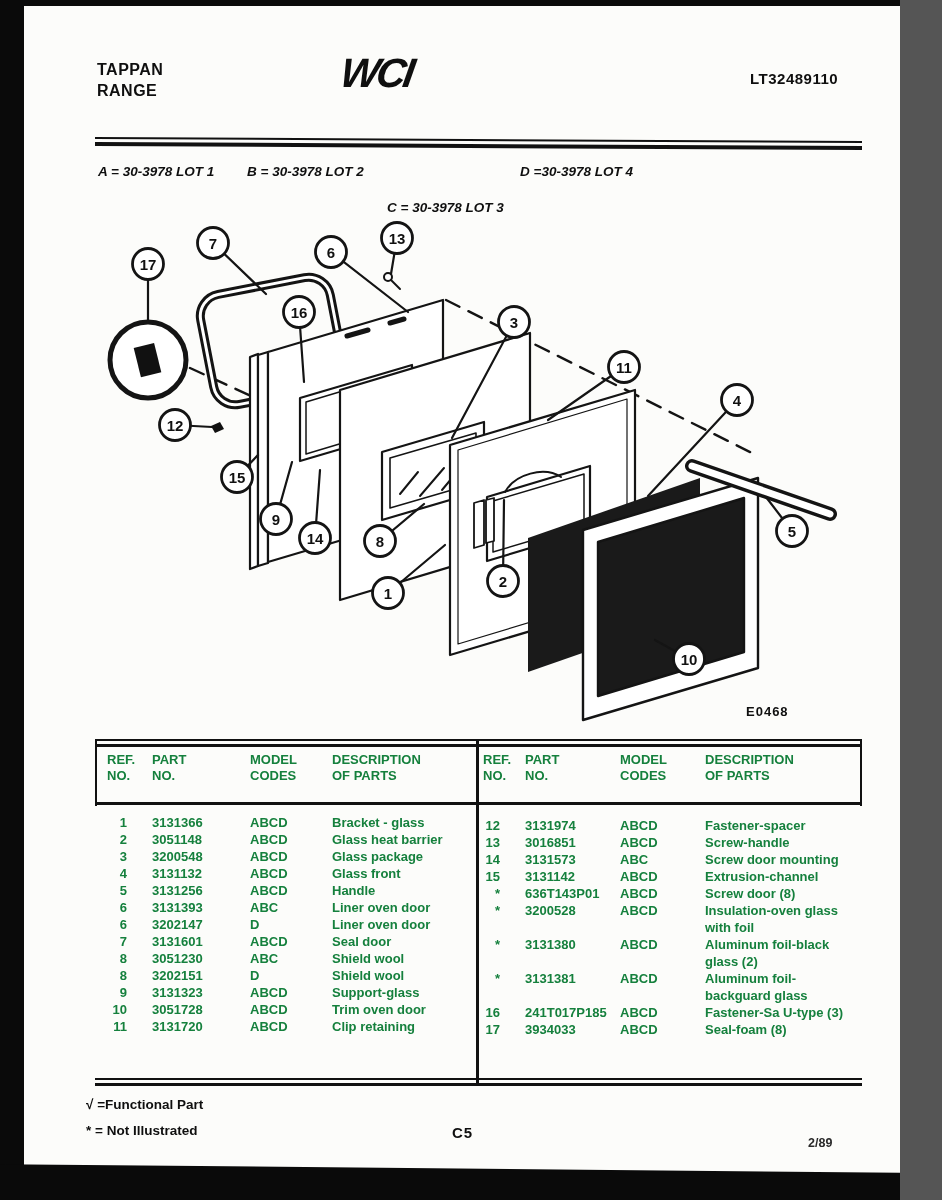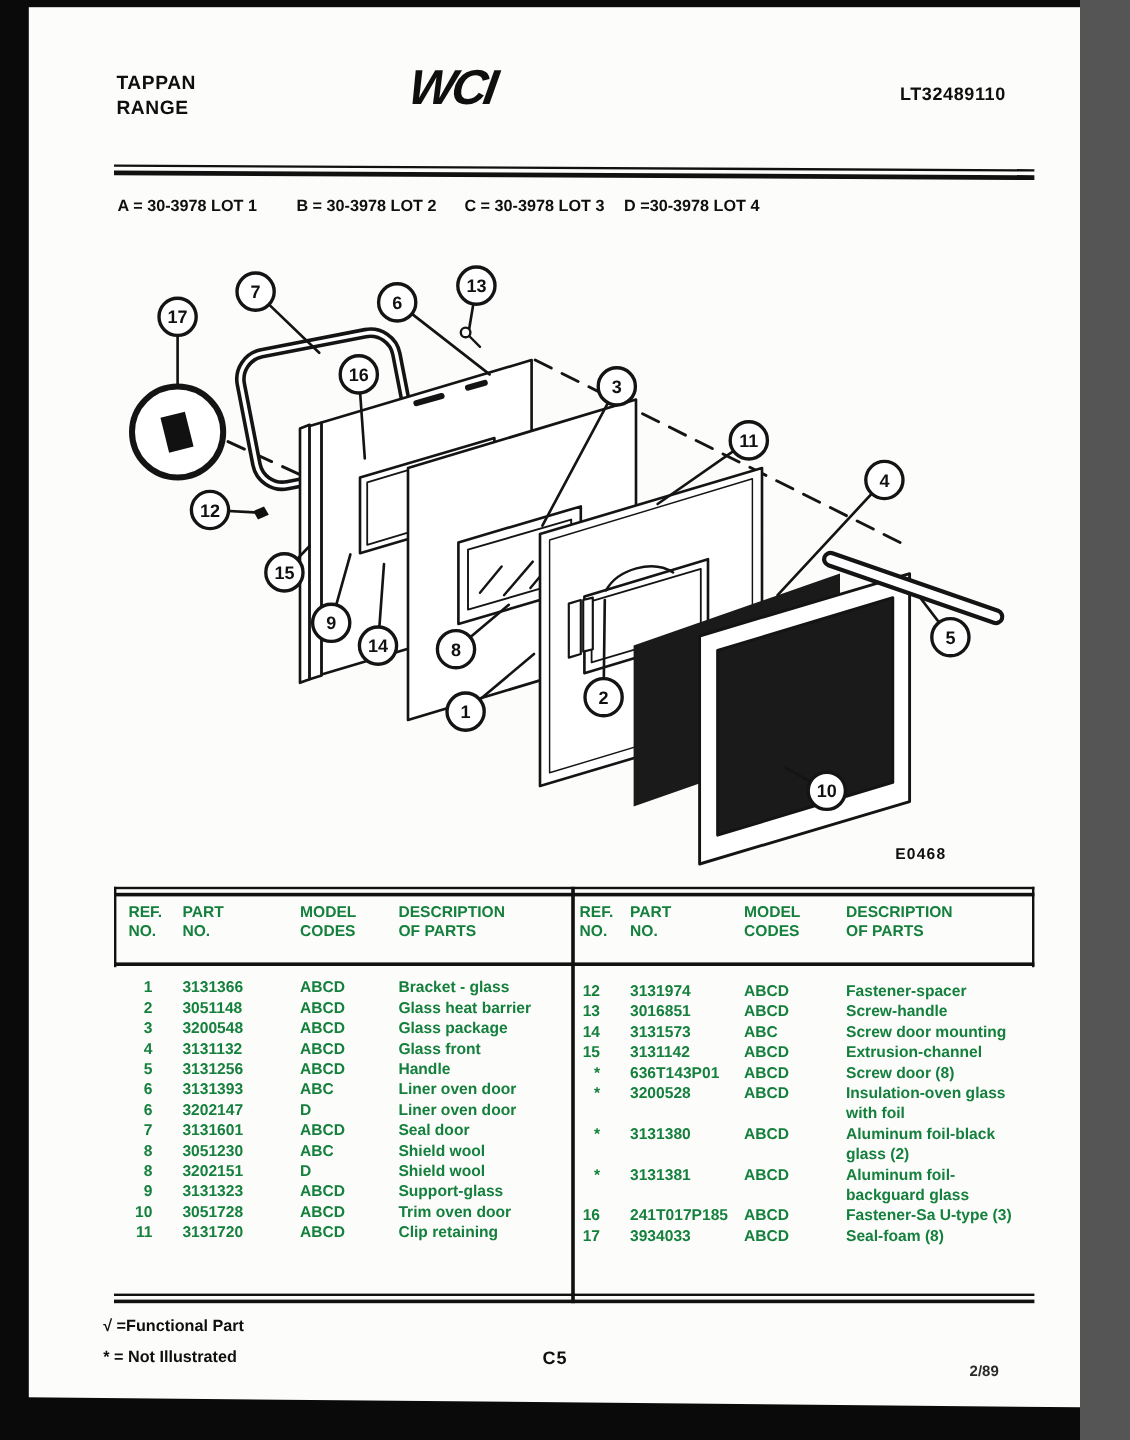--- a/index.html
+++ b/index.html
@@ -9,25 +9,25 @@
   .abs{position:absolute;}
   
   .brand{left:97px;top:59px;font-size:16px;font-weight:bold;line-height:21px;letter-spacing:.5px;}
   .logo{left:341px;top:50px;font-size:41px;font-weight:bold;font-style:italic;letter-spacing:-3px;
         transform:skewX(-9deg);}
   .catalog-title{left:416px;top:64px;font-size:17px;font-weight:bold;letter-spacing:.3px;}
   .pub-number{left:750px;top:70px;font-size:15px;font-weight:bold;letter-spacing:.5px;}
   .rule{position:absolute;background:#111;}
   .hdr-rule-thin{left:95px;top:137px;width:767px;height:2px;transform:rotate(.3deg);transform-origin:left center;}
   .hdr-rule-thick{left:95px;top:142px;width:767px;height:4px;transform:rotate(.3deg);transform-origin:left center;}
-  #model-legend{left:0;top:164px;width:942px;height:20px;font-size:13.5px;font-weight:bold;}
+  #model-legend{left:0;top:164px;width:942px;height:20px;font-size:13.5px;font-weight:bold;font-style:italic;}
   #model-legend .lot{position:absolute;white-space:nowrap;}
   #model-legend .lot:nth-child(1){left:98px;}
   #model-legend .lot:nth-child(2){left:247px;}
-  #model-legend .lot:nth-child(3){left:387px;}
+  #model-legend .lot:nth-child(3){left:387px;margin-top:36px;}
   #model-legend .lot:nth-child(4){left:520px;}
   
   #diagram{left:0;top:0;width:942px;height:760px;}
   .figure-code{left:746px;top:704px;font-size:13px;font-weight:bold;letter-spacing:1px;}
   
   .tbl-top-thin{left:95px;top:739px;width:767px;height:2px;}
   .tbl-top-thick{left:95px;top:744px;width:767px;height:3px;}
   .tbl-head-rule{left:95px;top:802px;width:767px;height:3px;}
   .tbl-bot-thin{left:95px;top:1078px;width:767px;height:2px;}
   .tbl-bot-thick{left:95px;top:1083px;width:767px;height:3px;}

